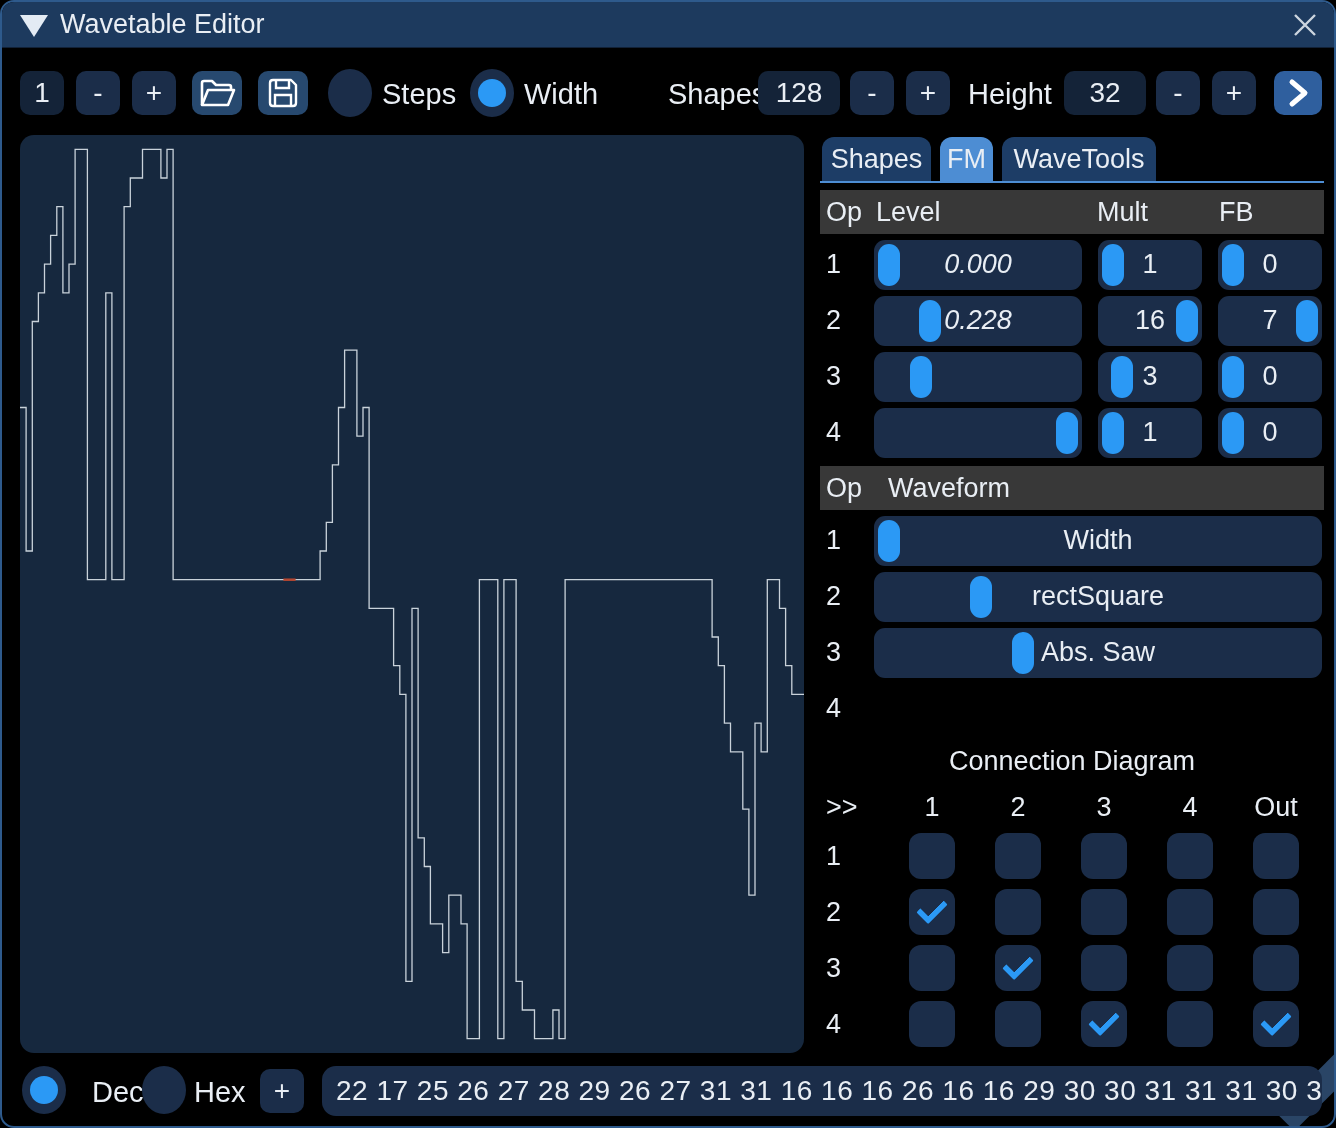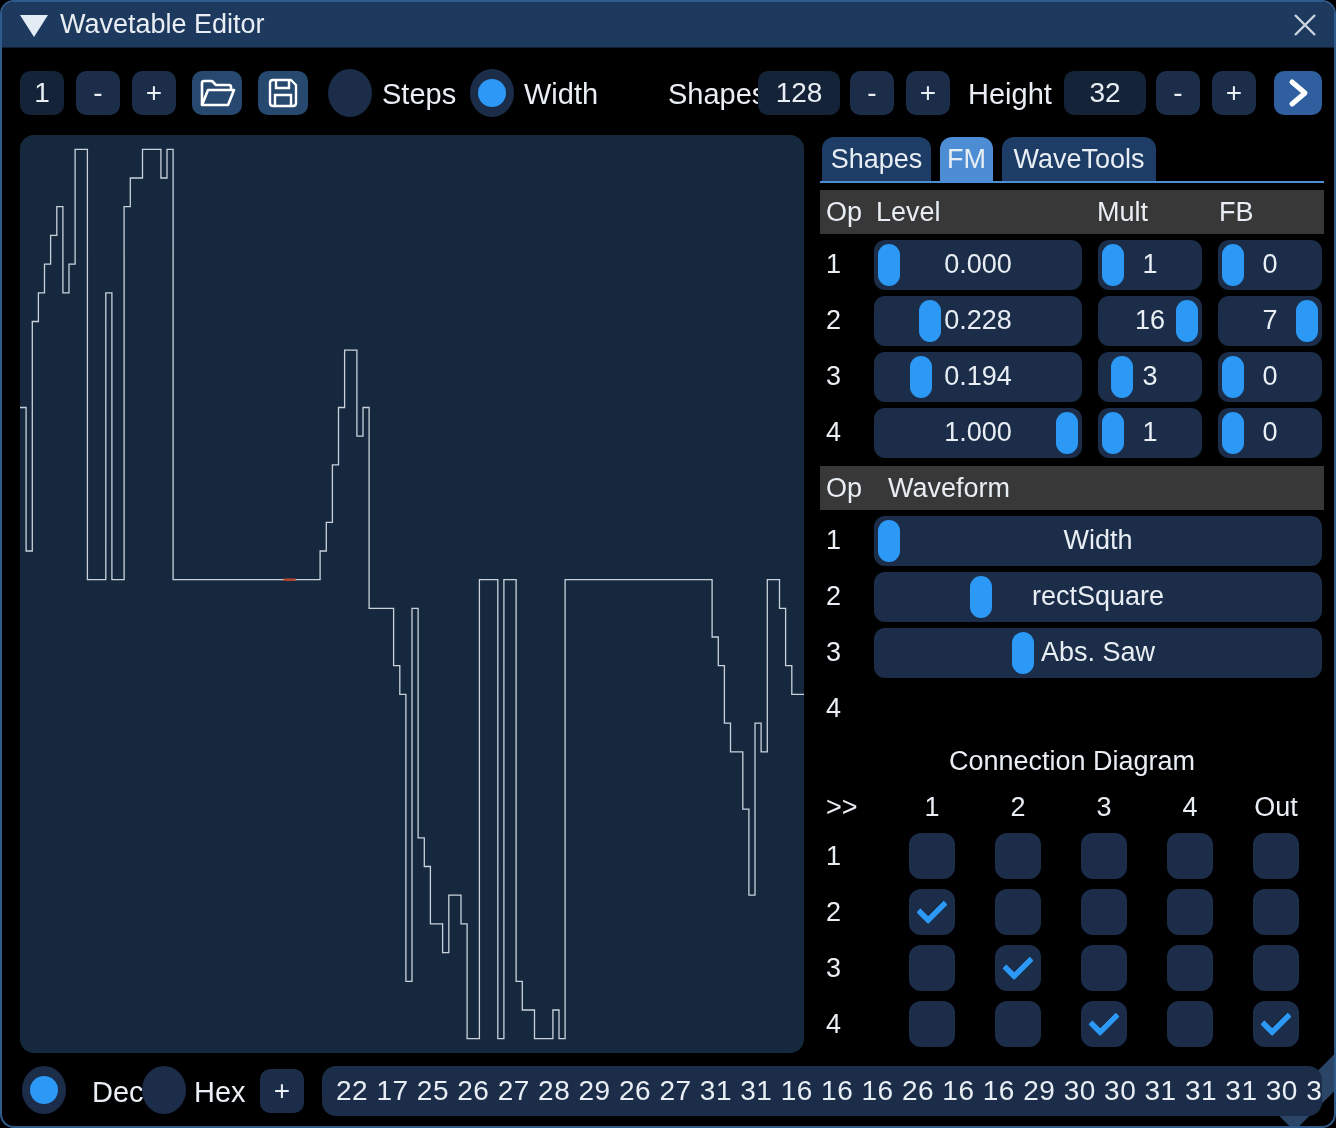--- a/index.html
+++ b/index.html
@@ -36,21 +36,21 @@
   .tab{position:absolute;top:135px;height:44px;background:#1d3d66;border-radius:12px 12px 0 0;display:flex;align-items:center;justify-content:center;font-size:27px;color:var(--text);}
   .tab.active{background:var(--tab-active);}
   .tab-underline{position:absolute;left:818px;top:179px;width:504px;height:2px;background:var(--tab-active);}
   .hdr{position:absolute;left:818px;width:504px;height:44px;background:var(--header-bg);}
   .hdr span{position:absolute;top:7px;font-size:27px;color:var(--text);}
   .oprow,.wfrow,.connrow{position:absolute;left:818px;width:504px;height:50px;}
   .oplabel{position:absolute;left:6px;top:9px;font-size:27px;color:var(--text);}
   .slider{position:absolute;top:0;height:50px;background:var(--control-bg);border-radius:11px;}
   .slider .sval{position:absolute;left:0;right:0;top:9px;text-align:center;font-size:27px;color:var(--text);}
   .thumb{position:absolute;top:4px;width:22px;height:42px;border-radius:11px;background:var(--accent);left:calc(var(--pos,0) * (100% - 30px) + 4px);z-index:2;}
-  .sl-level{left:54px;width:208px;}
+  .sl-level{left:54px;width:208px;font-style:italic;}
   .sl-mult{left:278px;width:104px;}
   .sl-fb{left:398px;width:104px;}
   .sl-wf{left:54px;width:448px;}
   .conn-title{position:absolute;left:818px;top:744px;width:504px;text-align:center;font-size:27px;color:var(--text);}
   .connhdr{position:absolute;left:818px;top:790px;width:504px;height:34px;}
   .connhdr span{position:absolute;top:0;font-size:27px;color:var(--text);text-align:center;}
   .cell{position:absolute;top:1px;width:46px;height:46px;border-radius:12px;background:var(--control-bg);}
   .cell.checked::after{content:"";position:absolute;left:9px;top:11px;width:22px;height:11px;border-left:6px solid var(--accent);border-bottom:6px solid var(--accent);border-radius:2px;transform:rotate(-45deg);}
   .c0{left:89px;}.c1{left:175px;}.c2{left:261px;}.c3{left:347px;}.c4{left:433px;}
   .footer-label{position:absolute;top:1074px;font-size:29px;color:var(--text);}
@@ -165,36 +165,34 @@
       </div>
     <div class="slider sl-fb">
         <div class="thumb" style="--pos: 1;"></div>
         <span class="sval">7</span>
       </div>
   </div>
   <div class="oprow" style="top:350px;">
     <span class="oplabel">3</span>
     <div class="slider sl-level">
         <div class="thumb" style="--pos: 0.18;"></div>
-        <span class="sval">0.194</span>
       </div>
     <div class="slider sl-mult">
         <div class="thumb" style="--pos: 0.12;"></div>
         <span class="sval">3</span>
       </div>
     <div class="slider sl-fb">
         <div class="thumb" style="--pos: 0;"></div>
         <span class="sval">0</span>
       </div>
   </div>
   <div class="oprow" style="top:406px;">
     <span class="oplabel">4</span>
     <div class="slider sl-level">
         <div class="thumb" style="--pos: 1;"></div>
-        <span class="sval">1.000</span>
       </div>
     <div class="slider sl-mult">
         <div class="thumb" style="--pos: 0;"></div>
         <span class="sval">1</span>
       </div>
     <div class="slider sl-fb">
         <div class="thumb" style="--pos: 0;"></div>
         <span class="sval">0</span>
       </div>
   </div>

